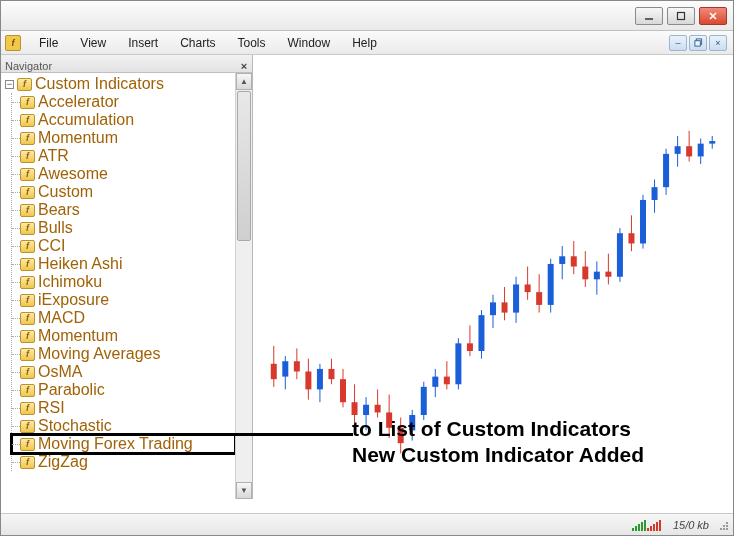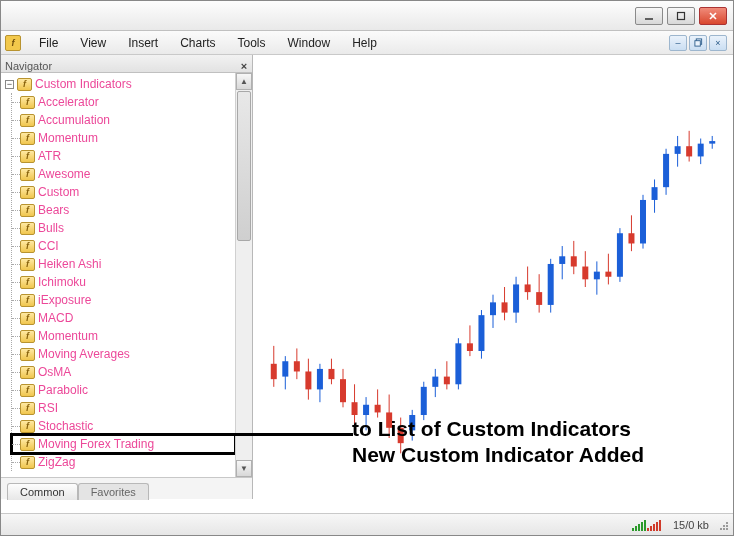--- a/index.html
+++ b/index.html
@@ -23,38 +23,38 @@
   .tree-wrap { flex:1; display:flex; overflow:hidden;}
   .tree { flex:1; overflow-y:hidden; padding:2px 0 2px 4px; position:relative;}
   .vscroll { width:17px; background:#efefef; border-left:1px solid #d0d0d0; position:relative;}
   .vscroll .arrow { height:17px; background:linear-gradient(#f7f7f7,#d8d8d8); border:1px solid #b0b0b0; display:flex; align-items:center; justify-content:center; font-size:8px; color:#555;}
   .vscroll .thumb { position:absolute; top:18px; left:1px; right:1px; height:150px; background:linear-gradient(#e8e8e8,#cfcfcf); border:1px solid #a8a8a8; border-radius:2px;}
   .vscroll .arrow.bottom { position:absolute; bottom:0; left:0; right:0;}
 
   .tree-root { display:flex; align-items:center; gap:3px; height:18px;}
   .toggler { width:9px; height:9px; border:1px solid #888; display:flex; align-items:center; justify-content:center; font-size:9px; line-height:1; color:#444; background:#fff;}
   .folder-icon { width:15px; height:13px; background:linear-gradient(#ffe9a3,#f0c64e); border:1px solid #b8932f; border-radius:2px; display:flex; align-items:center; justify-content:center; font-size:9px; font-style:italic; font-weight:bold; color:#8a640e;}
-  .tree-label { font-size:12px; color:#ec4899;}
+  .tree-label { font-size:16px; color:#a16207;}
 
   .tree-children { margin-left:6px; border-left:1px dotted #aaa; padding-left:0;}
   .tree-item { display:flex; align-items:center; height:18px; gap:3px; padding-left:8px; position:relative;}
   .tree-item::before { content:""; position:absolute; left:0; top:9px; width:8px; border-top:1px dotted #aaa;}
   .tree-item.highlight { outline:3px solid #000; outline-offset:-1px; z-index:2;}
 
   .nav-tabs { height:22px; border-top:1px solid #c8c8c8; display:flex; align-items:flex-end; background:#f4f4f4; padding-left:6px; gap:0;}
   .nav-tab { padding:2px 12px; font-size:11px; border:1px solid #b8b8b8; border-bottom:none; background:linear-gradient(#fdfdfd,#e7e7e7); border-top-left-radius:3px; border-top-right-radius:3px; color:#333; position:relative; top:1px;}
   .nav-tab.inactive { background:#e4e4e4; color:#666;}
 
   .chart-area { flex:1; position:relative; background:#fff;}
   .chart-svg { position:absolute; inset:0; }
 
   .annotation { position:absolute; left:351px; top:415px; font-weight:bold; font-size:21px; color:#000; line-height:1.25;}
   .annotation-line { position:absolute; left:232px; top:432px; width:120px; height:3px; background:#000;}
 
-  .statusbar { position:absolute; left:0; right:0; bottom:0; height:22px; border-top:1px solid #c9c9c9; background:linear-gradient(#f7f7f7,#e6e6e6); display:flex; align-items:center; justify-content:flex-end; padding-right:24px; gap:12px; font-size:11px; color:#444;}
+  .statusbar { position:absolute; left:0; right:0; bottom:0; height:22px; border-top:1px solid #c9c9c9; background:linear-gradient(#f7f7f7,#e6e6e6); display:flex; align-items:center; justify-content:flex-end; padding-right:24px; gap:12px; font-size:11px; color:#444;font-style:italic;}
   .conn-bars { display:flex; align-items:flex-end; gap:1px; height:12px;}
   .conn-bars span { width:2px; background:#2b9a2b;}
   .conn-bars span.r { background:#d03a2a;}
   .resize-grip { position:absolute; right:3px; bottom:3px; width:12px; height:12px;}
   .resize-grip svg { width:12px; height:12px;}
 </style>
 </head>
 <body>
 
 <div class="titlebar">
@@ -196,24 +196,20 @@
               <span class="folder-icon">f</span>
               <span class="tree-label">ZigZag</span>
             </div>
           </div>
       </div>
       <div class="vscroll">
         <div class="arrow">▲</div>
         <div class="thumb"></div>
         <div class="arrow bottom">▼</div>
       </div>
-    </div>
-    <div class="nav-tabs">
-      <div class="nav-tab">Common</div>
-      <div class="nav-tab inactive">Favorites</div>
     </div>
   </div>
 
   <div class="chart-area">
     <svg class="chart-svg" id="chart-svg" viewBox="0 0 480 444">
         <line x1="20.76923076923077" y1="290.88" x2="20.76923076923077" y2="331.84000000000003" stroke="#d73a2d" stroke-width="1"></line>
         <rect x="17.76923076923077" y="308.8" width="6" height="15.359999999999957" fill="#d73a2d"></rect>
         <line x1="32.30769230769231" y1="301.12" x2="32.30769230769231" y2="334.4" stroke="#1b5fd8" stroke-width="1"></line>
         <rect x="29.307692307692307" y="306.24" width="6" height="15.360000000000014" fill="#1b5fd8"></rect>
         <line x1="43.84615384615385" y1="293.44" x2="43.84615384615385" y2="324.15999999999997" stroke="#d73a2d" stroke-width="1"></line>

